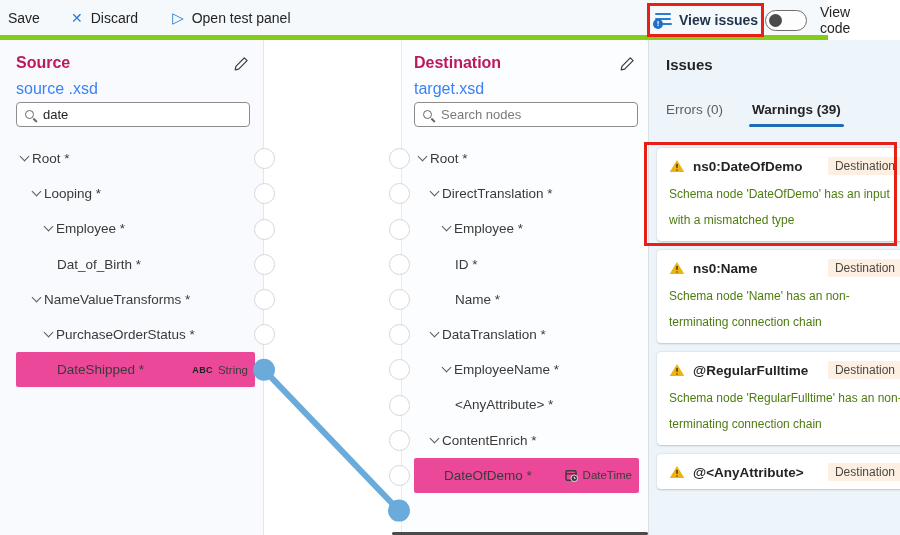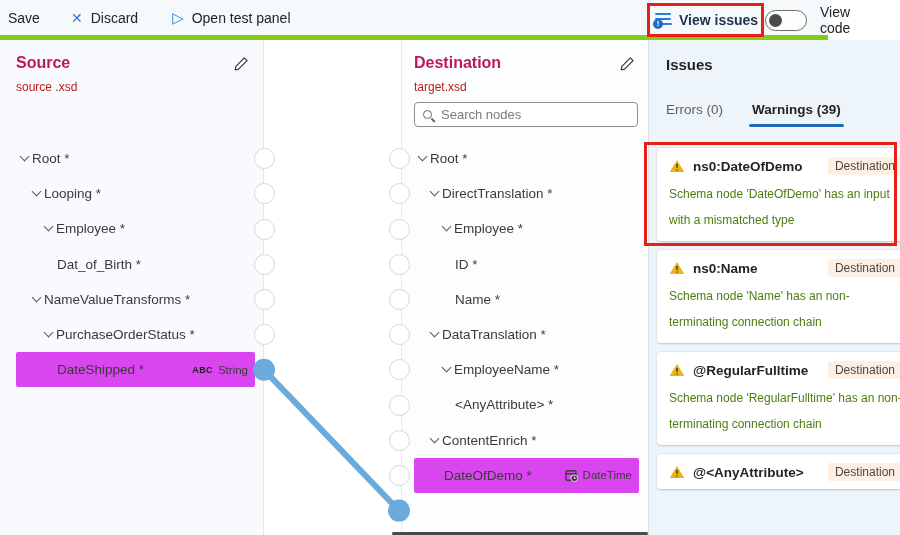--- a/index.html
+++ b/index.html
@@ -26,37 +26,37 @@
   .toggle .knob { position:absolute; left:3px; top:2.8px; width:13px; height:13px; border-radius:50%; background:#4c4b4a; }
   .viewcode { position:absolute; left:820px; top:0; height:40px; display:flex; align-items:center; font-size:14px; color:#242424; }
 
   
   .panel-source { position:absolute; top:40px; left:0; width:264px; bottom:0;
     background:#f8fafd; border-right:1px solid #e3e7ec; z-index:1; }
   .canvas-mid { position:absolute; top:40px; left:264px; width:137px; bottom:0; background:#fff; }
   .panel-dest { position:absolute; top:40px; left:401px; width:247px; bottom:0;
     background:#fcfdff; border-left:1px solid #e7ebef; z-index:1; }
   .panel-title { position:absolute; top:14px; font-size:16px; font-weight:700; color:#be185d; }
-  .panel-sub { position:absolute; top:40px; font-size:12px; color:#b91c1c; }
+  .panel-sub { position:absolute; top:40px; font-size:16px; color:#3b82f6; }
   .pencil { position:absolute; top:16px; width:16px; height:16px; }
   .searchbox { position:absolute; top:62px; height:25px; background:#fff; border:1px solid #8f8d8b;
     border-radius:4px; display:flex; align-items:center; padding:0 8px; gap:7px; }
   .searchbox input { border:0; outline:0; flex:1; font-size:13px; color:#242424; background:transparent;
     font-family:"Liberation Sans","DejaVu Sans",sans-serif; min-width:0; }
   .searchbox input::placeholder { color:#7b7a78; }
   .mag { width:9px; height:9px; border:1.5px solid #6b6967; border-radius:50%; position:relative; flex:none; }
   .mag::after { content:""; position:absolute; width:1.6px; height:4.5px; background:#6b6967;
     transform:rotate(-45deg); left:8px; top:6.5px; }
 
   
   .tree { position:absolute; top:101px; left:0; right:0; }
   .tree-row { height:35.2px; display:flex; align-items:center; font-size:13.5px; color:#3b3a39; border-radius:2px; }
   .panel-source .tree-row { margin:0 8px 0 16px; }
   .panel-dest .tree-row { margin:0 9px 0 12px; }
-  .tree-row.selected { background:#d946ef; }
+  .tree-row.selected { background:#ec4899; }
   .chev { width:7px; height:7px; border-right:1.4px solid #5c5b5a; border-bottom:1.4px solid #5c5b5a;
     transform:rotate(45deg); margin:-4px 4px 0 0; flex:none; }
   .tree-label { white-space:nowrap; }
   .row-badge { margin-left:auto; display:flex; align-items:center; gap:5px; padding-right:7px; flex:none; }
   .abc { font-size:9px; font-weight:700; color:#1f1f1f; letter-spacing:.4px; }
   .typ { font-size:11.5px; color:#3d3c3b; }
 
   
   .handle { position:absolute; width:21px; height:21px; border-radius:50%; background:#fff;
     border:1.5px solid #d6d6d6; z-index:5; }
@@ -121,20 +121,24 @@
 </div>
 
 <div class="canvas-mid"></div>
 
 <div class="panel-source">
   <div class="panel-title" style="left:16px">Source</div>
   <svg class="pencil" style="right:14px" viewBox="0 0 16 16">
     <path d="M11.3 1.9 L14.1 4.7 L5.6 13.2 L2.2 13.9 L2.9 10.4 Z" fill="none" stroke="#3b3a39" stroke-width="1.2" stroke-linejoin="round"></path>
   </svg>
   <div class="panel-sub" style="left:16px">source .xsd</div>
+  <div class="searchbox" style="left:16px; right:13px">
+    <span class="mag"></span>
+    <input type="text" value="date" style="">
+  </div>
   <div class="tree">
       <div class="tree-row" style="padding-left: 5px;">
         <span class="chev"></span>
         <span class="tree-label">Root *</span>
       </div>
       <div class="tree-row" style="padding-left: 17px;">
         <span class="chev"></span>
         <span class="tree-label">Looping *</span>
       </div>
       <div class="tree-row" style="padding-left: 29px;">

